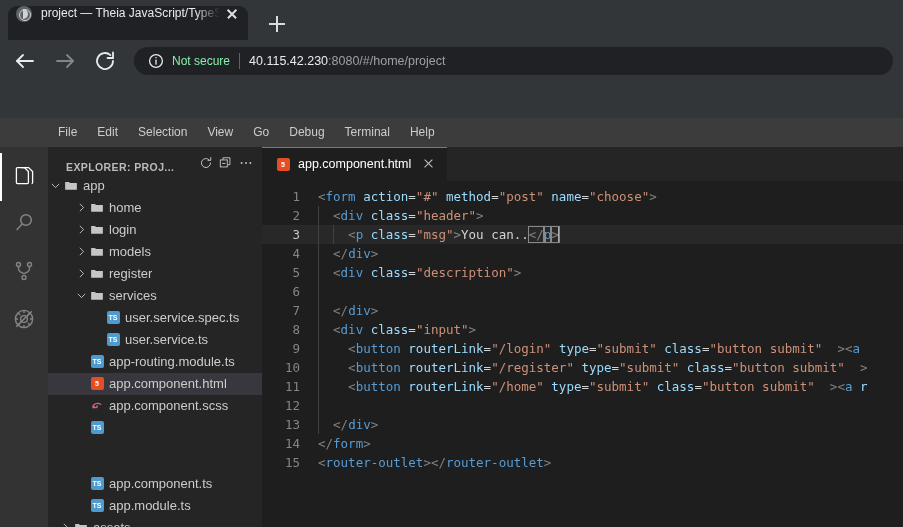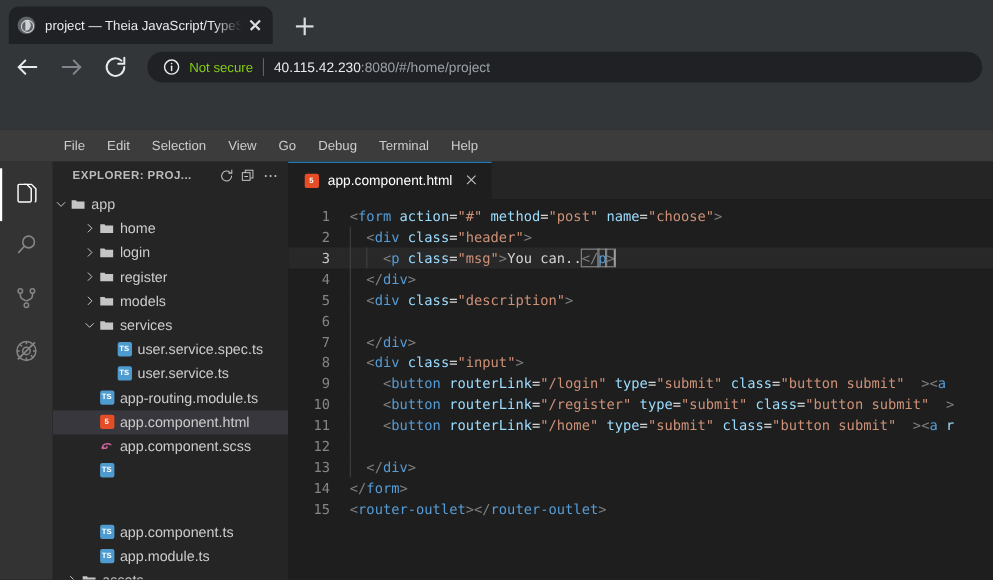--- a/index.html
+++ b/index.html
@@ -11,21 +11,21 @@
 
   
   #browser { width: 903px; height: 527px; position: relative; background:#323639; }
 
   .tabstrip { height: 40px; background:#323639; position: relative; }
 
   .tab {
     position: absolute; left: 8px; top: 6px;
     width: 240px; height: 34px;
     background: #202124; border-radius: 9px 9px 0 0;
-    display: flex; align-items: center; padding: 0 8px;
+    display: flex; align-items: flex-start; padding: 0 8px;
   }
   .tab-favicon {
     width: 16px; height: 16px; border-radius: 50%;
     background: #5f6368; flex: 0 0 16px; margin-right: 9px;
     position: relative; overflow:hidden;
   }
   .tab-favicon::before{
     content:""; position:absolute; left:3px; top:3px; width:10px; height:10px;
     border-radius:50%; border:1.6px solid #cfd2d4;
   }
@@ -64,21 +64,21 @@
   }
   .navbtn { width: 30px; height: 30px; position: relative; margin-right: 10px; flex:0 0 30px;}
   .navbtn svg { position:absolute; left:3px; top:3px; }
 
   .omnibox {
     flex: 1 1 auto; height: 28px; background: #202124; border-radius: 14px;
     display:flex; align-items:center; padding: 0 14px; margin-left: 4px;
     overflow:hidden;
   }
   .info-icon { flex:0 0 16px; width:16px; height:16px; margin-right:8px; }
-  .notsecure { color:#84cc16; font-size:12px; white-space:nowrap; }
+  .notsecure { color:#86efac; font-size:12px; white-space:nowrap; }
   .omni-sep { width:1px; height:16px; background:#5f6368; margin: 0 9px; flex:0 0 1px; }
   .url { font-size:12.5px; white-space:nowrap; color:#9aa0a6; }
   .url .host { color:#e8eaed;margin-top:36px; }
 
   .chrome-gap { height: 37px; background:#323639; }
 
   
   #ide {
     position:absolute; left:0; top:118px; width:903px; height:409px;
     background:#1e1e1e; color:#cccccc;
@@ -104,21 +104,21 @@
   }
   .act-item.active::before {
     content:""; position:absolute; left:0; top:0; width:2px; height:48px; background:#ffffff;
   }
 
   .sidebar {
     width: 214px; flex:0 0 214px; background:#252526; position:relative;
     display:flex; flex-direction:column;
   }
   .sb-head {
-    height: 28px; display:flex; align-items:center; padding: 0 6px 0 18px;
+    height: 28px; display:flex; align-items:flex-end; padding: 0 6px 0 18px;
   }
   .sb-title {
     font-size: 10.5px; letter-spacing: .4px; color:#bbbbbb; font-weight: bold;
     white-space:nowrap; flex:1 1 auto;
   }
   .sb-act { width:20px; height:20px; display:flex; align-items:center; justify-content:center; }
 
   .tree { flex:1 1 auto; overflow:hidden; padding-top: 2px; }
   .row {
     height: 22px; display:flex; align-items:center; font-size:13px; color:#cccccc;
@@ -362,34 +362,34 @@
               <span class="twisty">
                 <svg width="11" height="11" viewBox="0 0 16 16" fill="none" stroke="#cccccc" stroke-width="1.3" stroke-linecap="round" stroke-linejoin="round">
                   <path d="M6 3l5 5-5 5"></path>
                 </svg>
               </span>
               <span class="ico">
                 <svg width="14" height="14" viewBox="0 0 16 16" fill="#c5c5c5">
                   <path d="M1.3 3.4h4.4l1.1 1.3h7.9v7.6H1.3z"></path>
                 </svg>
               </span>
+              <span class="rowlabel">models</span>
+            </div>
+            <div class="row" style="padding-left: 26px;">
+              <span class="twisty">
+                <svg width="11" height="11" viewBox="0 0 16 16" fill="none" stroke="#cccccc" stroke-width="1.3" stroke-linecap="round" stroke-linejoin="round">
+                  <path d="M6 3l5 5-5 5"></path>
+                </svg>
+              </span>
+              <span class="ico">
+                <svg width="14" height="14" viewBox="0 0 16 16" fill="#c5c5c5">
+                  <path d="M1.3 3.4h4.4l1.1 1.3h7.9v7.6H1.3z"></path>
+                </svg>
+              </span>
               <span class="rowlabel">register</span>
-            </div>
-            <div class="row" style="padding-left: 26px;">
-              <span class="twisty">
-                <svg width="11" height="11" viewBox="0 0 16 16" fill="none" stroke="#cccccc" stroke-width="1.3" stroke-linecap="round" stroke-linejoin="round">
-                  <path d="M6 3l5 5-5 5"></path>
-                </svg>
-              </span>
-              <span class="ico">
-                <svg width="14" height="14" viewBox="0 0 16 16" fill="#c5c5c5">
-                  <path d="M1.3 3.4h4.4l1.1 1.3h7.9v7.6H1.3z"></path>
-                </svg>
-              </span>
-              <span class="rowlabel">models</span>
             </div>
             <div class="row" style="padding-left: 26px;">
               <span class="twisty">
                 <svg width="11" height="11" viewBox="0 0 16 16" fill="none" stroke="#cccccc" stroke-width="1.3" stroke-linecap="round" stroke-linejoin="round">
                   <path d="M3 6l5 5 5-5"></path>
                 </svg>
               </span>
               <span class="ico">
                 <svg width="14" height="14" viewBox="0 0 16 16" fill="#c5c5c5">
                   <path d="M1.3 3.4h4.4l1.1 1.3h7.9v7.6H1.3z"></path>

